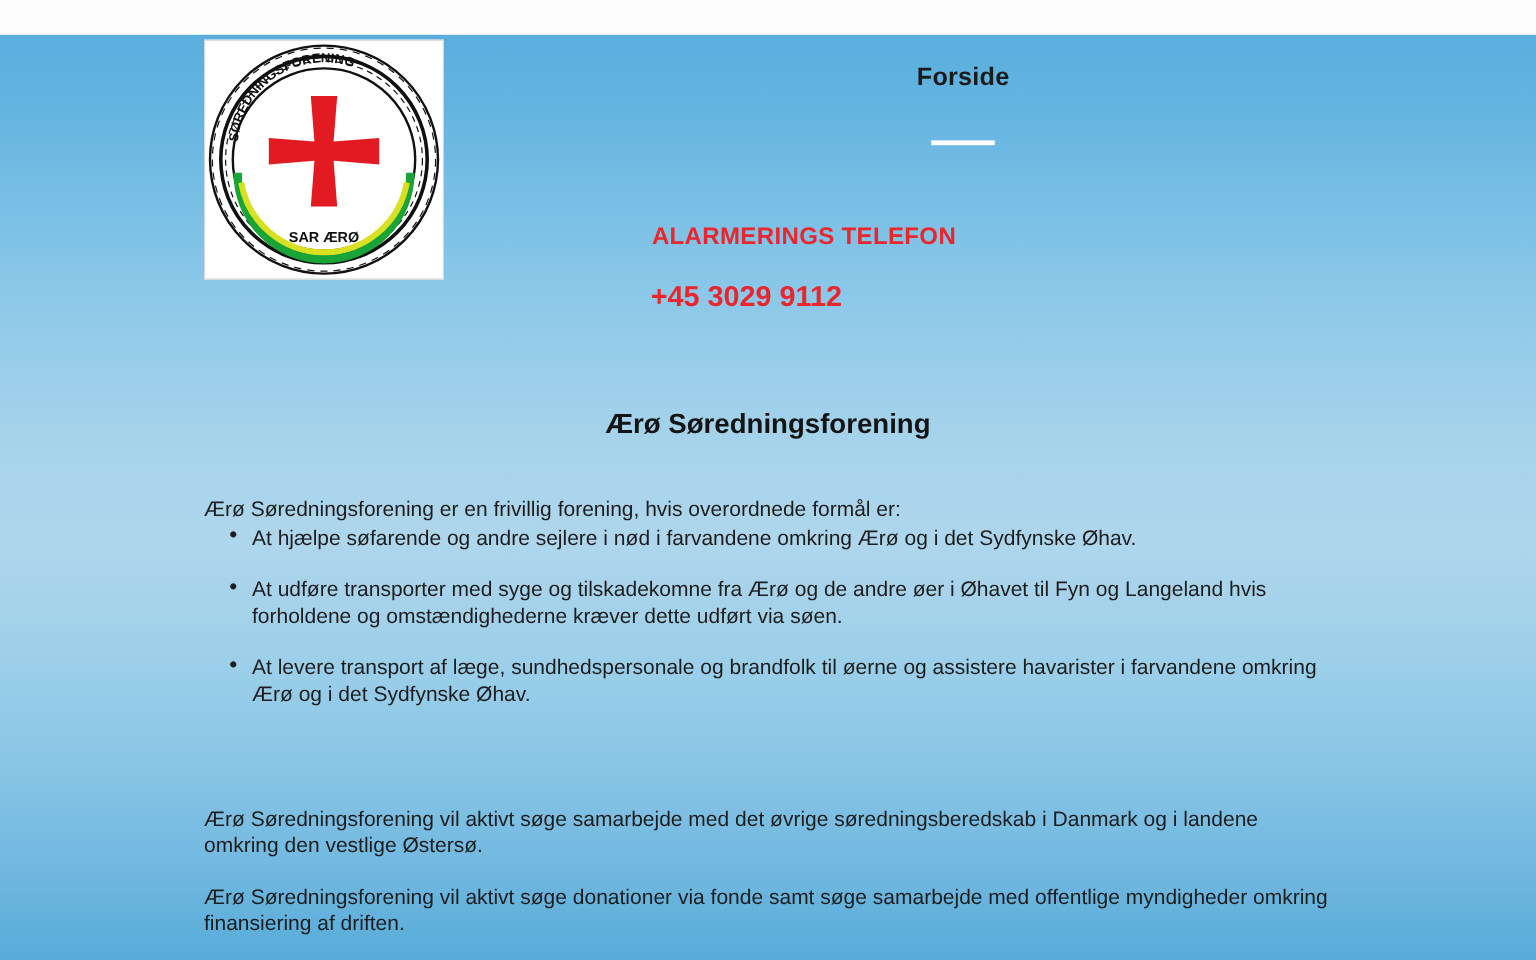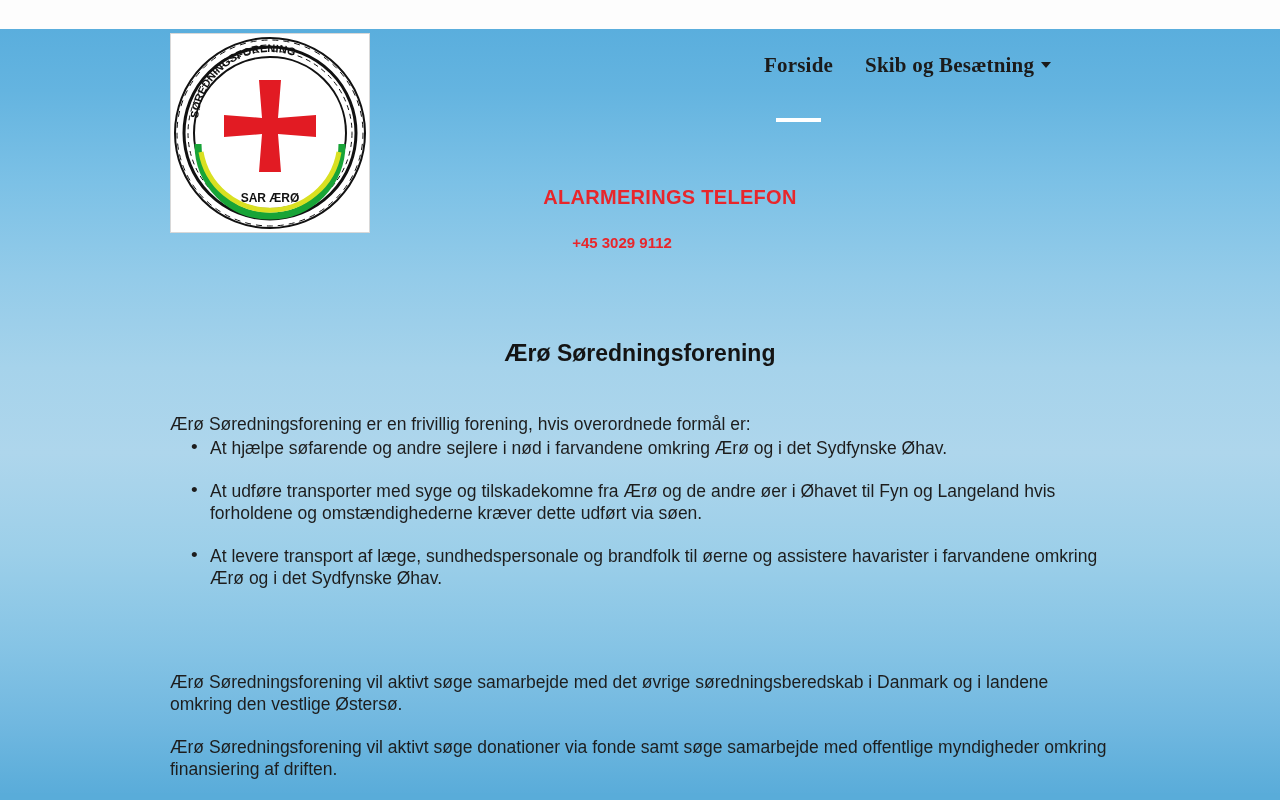--- a/index.html
+++ b/index.html
@@ -71,21 +71,20 @@
   .nav {
     position: absolute;
     left: 760px;
     top: 16px;
     display: flex;
     align-items: flex-start;
     gap: 24px;
     font-size: 21px;
     font-weight: bold;
     color: #1b1b1b;
-    font-family: Liberation Serif, serif;
   }
   .nav-item {
     position: relative;
     padding: 8px 4px;
     cursor: pointer;
     white-space: nowrap;
     letter-spacing: .2px;
   }
   .nav-item.active::after {
     content: "";
@@ -120,21 +119,21 @@
     letter-spacing: .3px;
     margin-left: 48px;
   }
   .alarm-number {
     position: absolute;
     left: 0;
     top: 205px;
     width: 1244px;
     text-align: center;
     color: #e8262b;
-    font-size: 15px;
+    font-size: 24px;
     font-weight: bold;
   }
 
   
   .content-title {
     position: absolute;
     left: 0;
     top: 296px;
     width: 1280px;
     text-align: center;
@@ -209,23 +208,20 @@
         <textPath href="#arcTop" startOffset="25%" text-anchor="middle">ÆRØ SØREDNINGSFORENING</textPath>
       </text>
       <text x="99" y="168" text-anchor="middle" font-family="Liberation Sans, sans-serif" font-size="12" font-weight="bold" fill="#111111">SAR ÆRØ</text>
     </svg>
   </div>
 
   <nav class="nav">
     <div class="nav-item active">
       <span>Forside</span>
     </div>
-    <div class="nav-item">
-      <span>Skib og Besætning</span><span class="caret"></span>
-    </div>
   </nav>
 
   <div class="alarm-title">ALARMERINGS TELEFON</div>
   <div class="alarm-number">+45 3029 9112</div>
 
   <h1 class="content-title">Ærø Søredningsforening</h1>
 
   <p class="body-text p-intro">Ærø Søredningsforening er en frivillig forening, hvis overordnede formål er:</p>
 
   <ul class="bullets">

